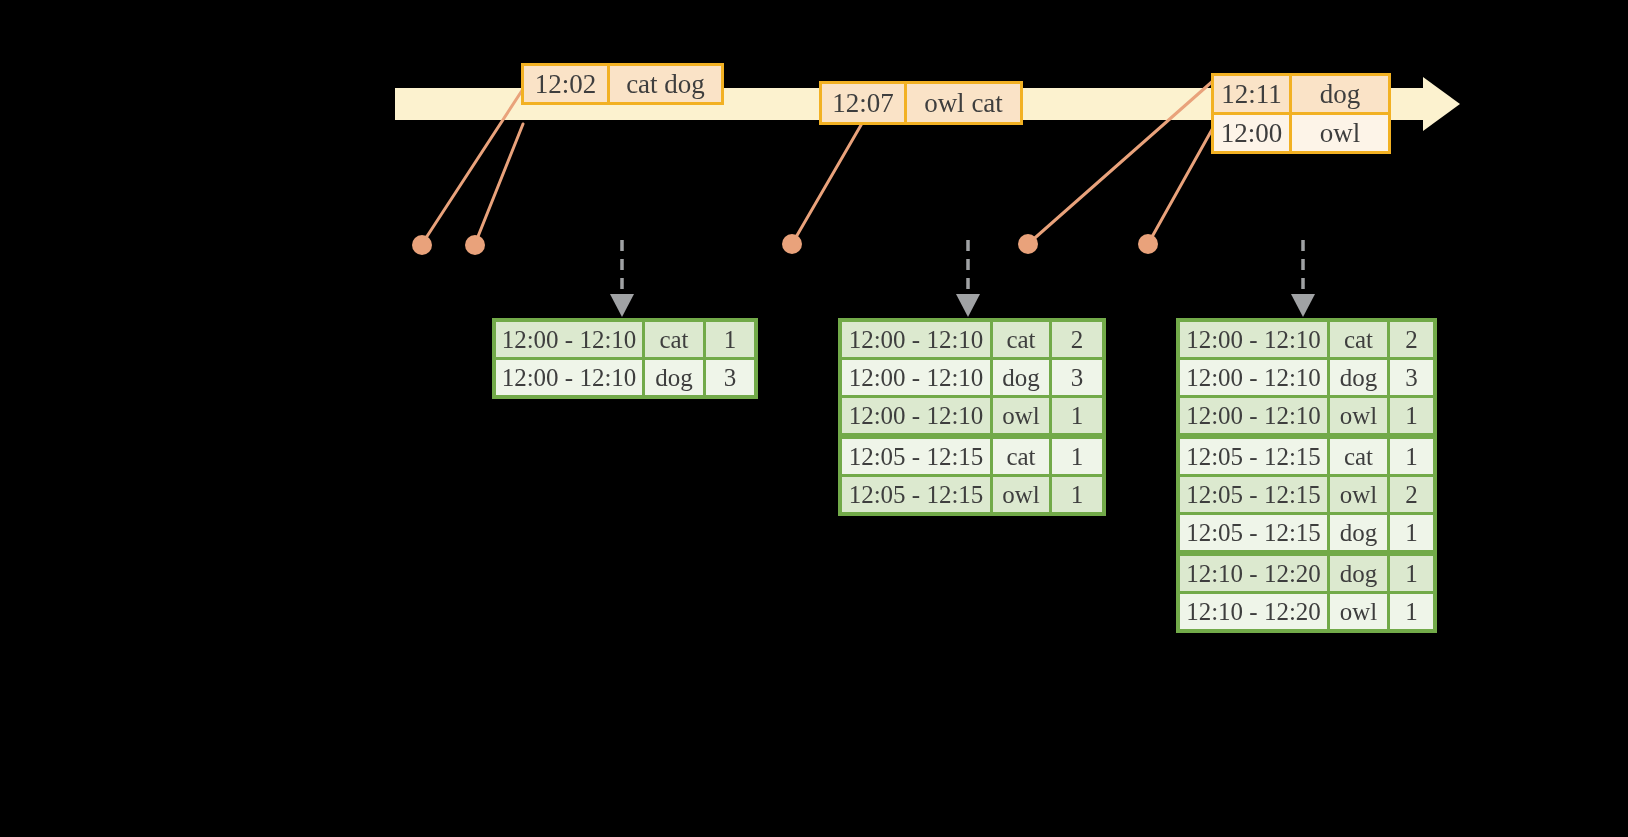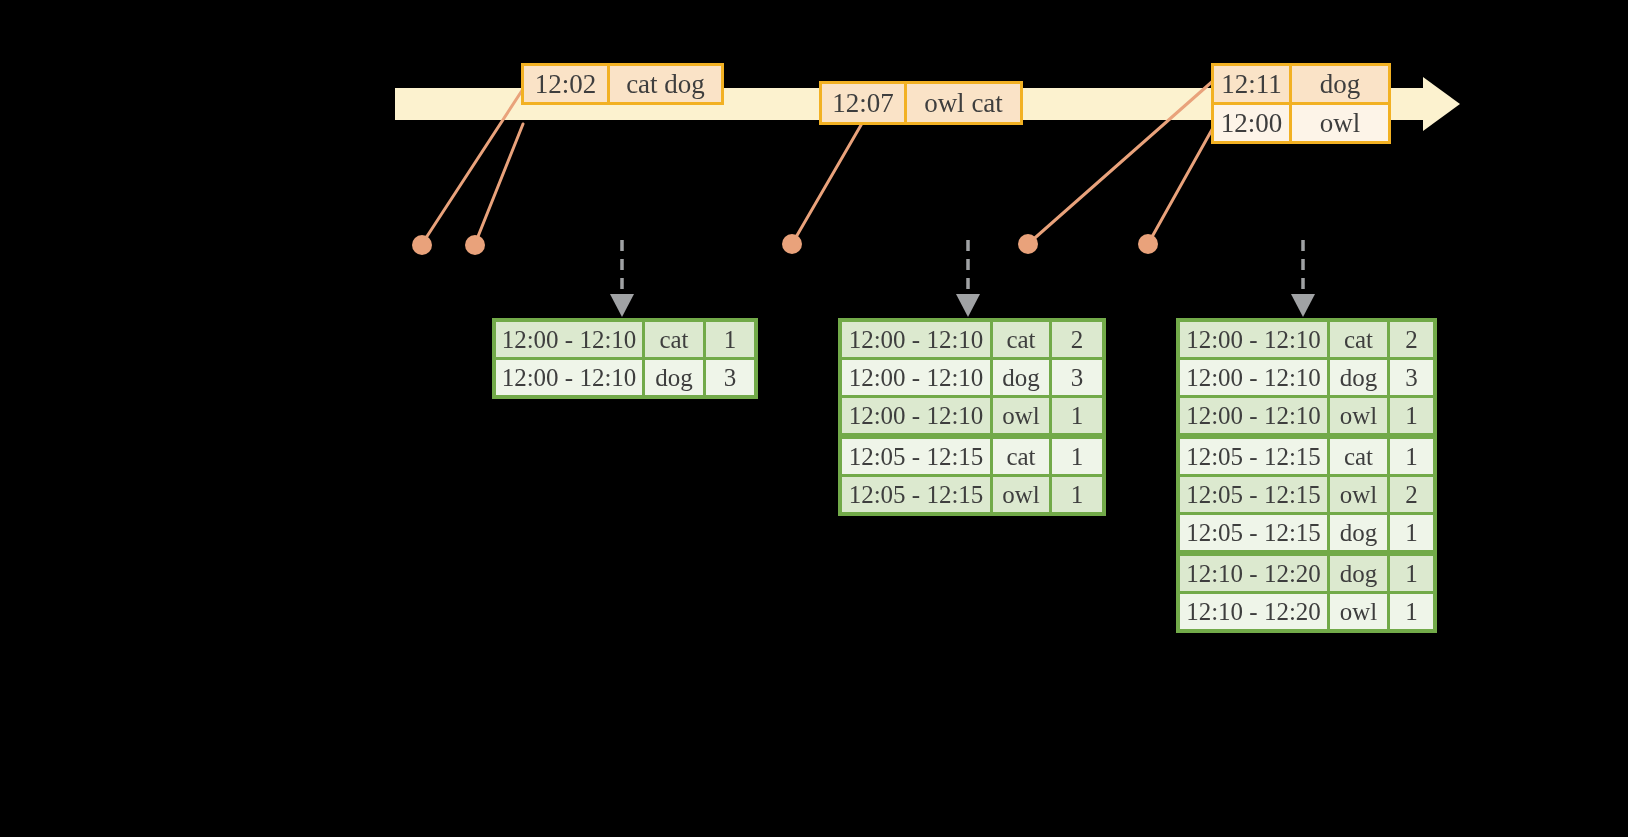--- a/index.html
+++ b/index.html
@@ -39,21 +39,21 @@
     position:absolute;
     background:var(--event-border);
     border:3px solid var(--event-border);
     display:flex;flex-direction:column;gap:3px;
   }
   .event-row{display:grid;gap:3px;height:36px;}
   .et1{left:521px;top:63px;width:203px;}
   .et1 .event-row{grid-template-columns:83px 1fr;}
   .et2{left:819px;top:81px;width:204px;}
   .et2 .event-row{grid-template-columns:82px 1fr;height:38px;}
-  .et3{left:1211px;top:63px;width:180px;}
+  .et3{left:1211px;top:73px;width:180px;}
   .et3 .event-row{grid-template-columns:75px 1fr;}
   .cell{display:flex;align-items:center;justify-content:center;line-height:1;}
   .event-cell{font-size:27px;}
   .shade-a.event-row .cell{background:var(--event-row-dark);}
   .shade-b.event-row .cell{background:var(--event-row-light);}
 
   
   .result-table{
     position:absolute;
     background:var(--result-border);

